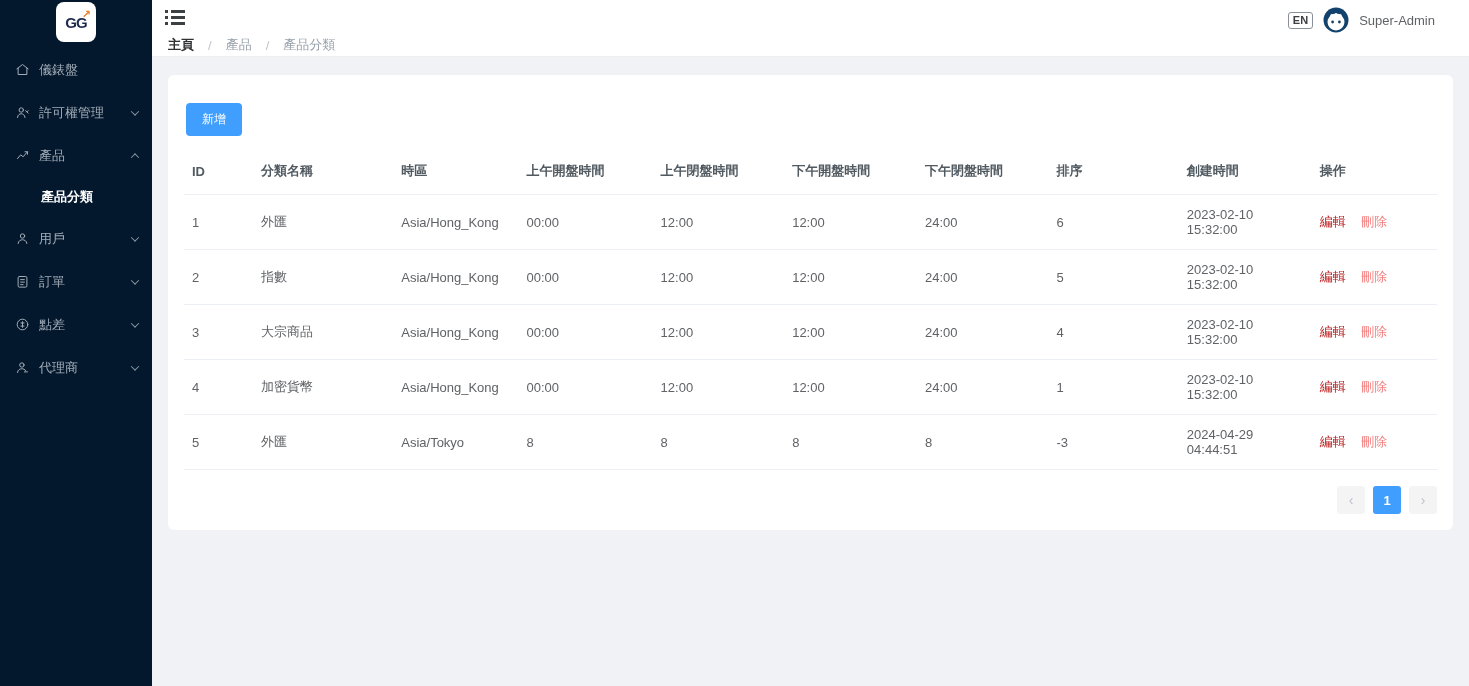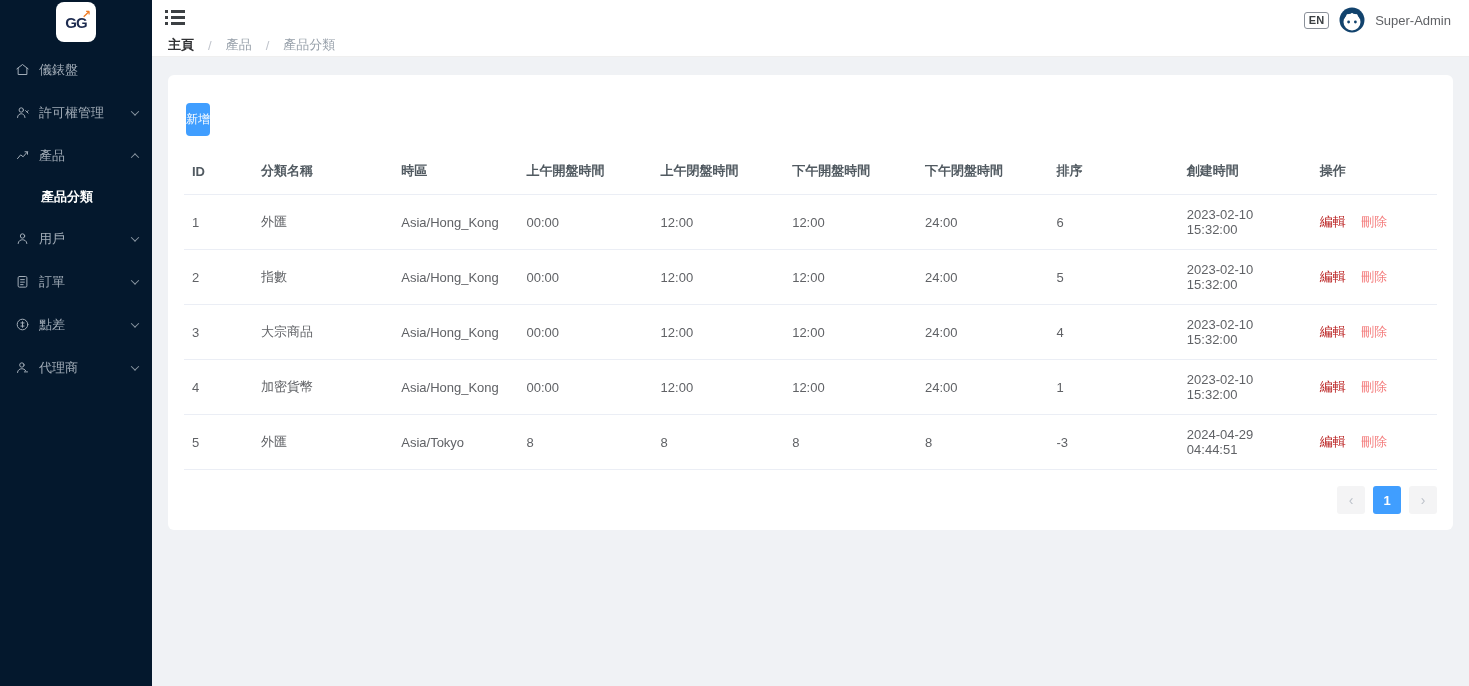--- a/index.html
+++ b/index.html
@@ -34,31 +34,31 @@
   .hamburger { position:absolute; left:13px; top:9px; width:22px; height:17px; cursor:pointer;
     display:flex; flex-direction:column; justify-content:space-between; padding:1px 0; }
   .hamburger .row { display:flex; align-items:center; gap:3px; }
   .hamburger .dot { width:3px; height:3px; background:#3c4043; }
   .hamburger .bar { width:14px; height:3px; background:#3c4043; }
   .breadcrumb { position:absolute; left:16px; top:36px; font-size:13px; color:#97a0aa;
     display:flex; gap:14px; align-items:center; }
   .breadcrumb .crumb-home { color:#303133; font-weight:700; cursor:pointer; }
   .breadcrumb .crumb { color:#97a0aa; cursor:pointer; }
   .breadcrumb .sep { color:#c0c4cc; }
-  .top-right { position:absolute; right:18px; top:7px; display:flex; align-items:center; gap:10px; }
+  .top-right { position:absolute; right:34px; top:7px; display:flex; align-items:center; gap:10px; }
   .lang-badge { border:1px solid #8a9099; border-radius:3px; font-size:11px; font-weight:700;
     color:#3c4043; padding:2px 4px; cursor:pointer; line-height:1; }
   .avatar { width:26px; height:26px; cursor:pointer; flex:none; }
   .username { font-size:13px; color:#606266; }
 
   
   .content { padding:18px 16px; height:calc(100% - 57px); background:#f0f2f5; }
   .card { background:#fff; border-radius:6px; padding:28px 16px 16px; }
   .btn-add { background:#409eff; color:#fff; border:none; border-radius:4px; font-size:12px;
-    padding:8px 0; cursor:pointer; margin-left:2px; font-family:Liberation Sans, sans-serif; }
+    padding:8px 16px; cursor:pointer; margin-left:2px; font-family:Liberation Sans, sans-serif; }
 
   table { width:100%; border-collapse:collapse; font-size:13px; margin-top:12px; table-layout:fixed; }
   th { text-align:left; color:#515a61; font-weight:700; padding:14px 8px; border-bottom:1px solid #ebeef5; }
   td { color:#606266; padding:12px 8px; border-bottom:1px solid #ebeef5; }
   .link-edit { color:#b91c1c; text-decoration:none; cursor:pointer; margin-right:12px; font-size:13px; }
   .link-del  { color:#f47e7e; text-decoration:none; cursor:pointer; font-size:13px; }
 
   .pagination { display:flex; justify-content:flex-end; align-items:center; gap:8px; margin-top:16px; }
   .pg-btn { width:28px; height:28px; border-radius:3px; background:#f4f4f5; color:#bcc1c9;
     display:flex; align-items:center; justify-content:center; font-size:14px; cursor:pointer; }

